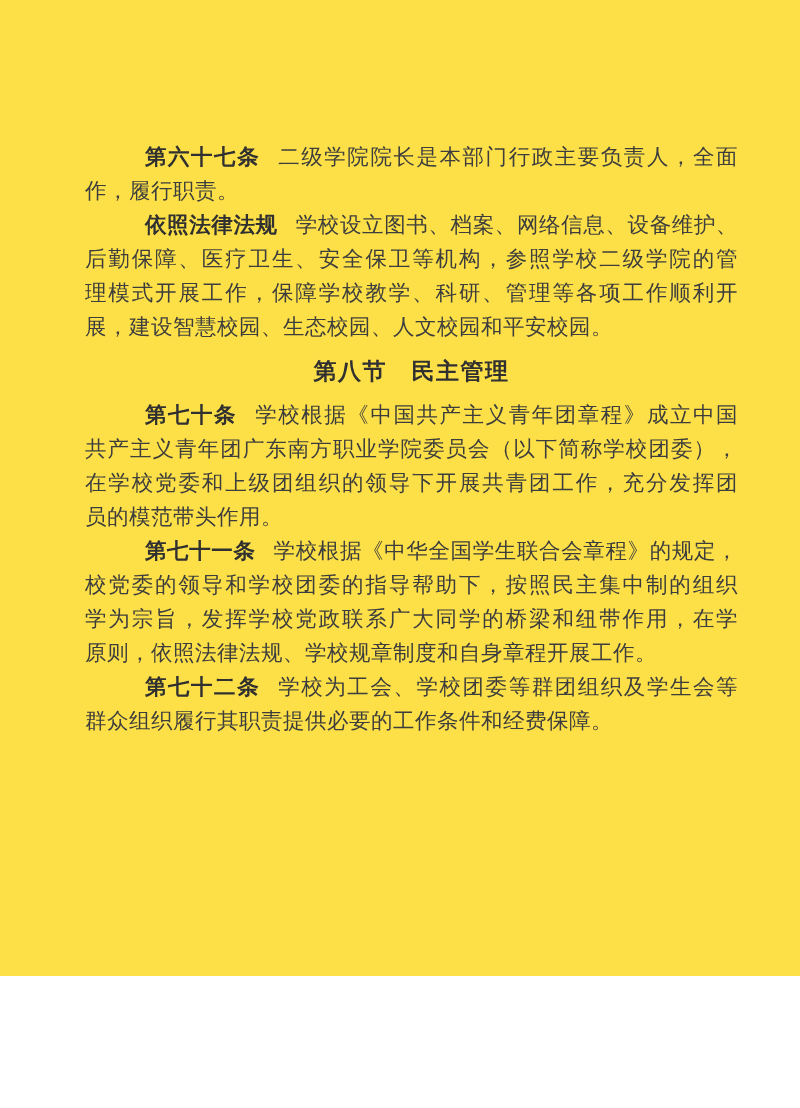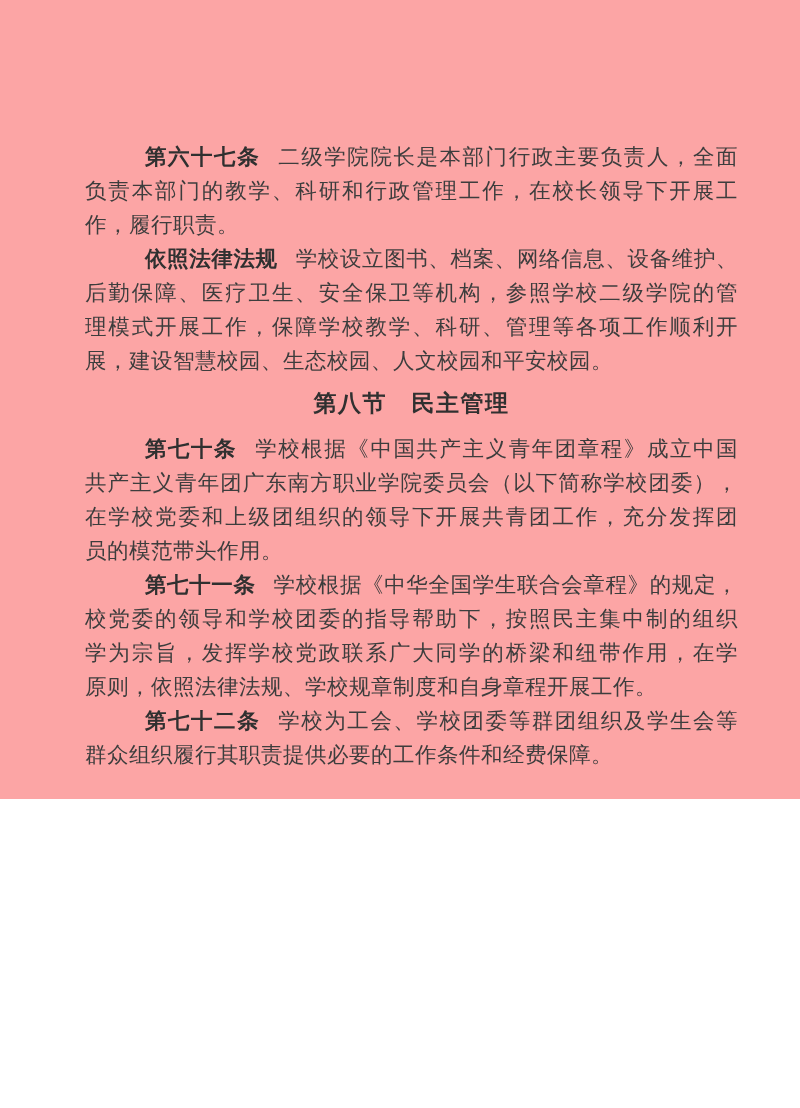--- a/index.html
+++ b/index.html
@@ -1,22 +1,22 @@
 <!DOCTYPE html>
 <html><head>
 <meta charset="utf-8">
 <style>
   html, body { margin: 0; padding: 0; }
   body { background: #ffffff; }
 
   .page {
     position: relative;
     width: 800px;
-    height: 799px;
-    background: #fca5a5;
+    height: 976px;
+    background: #fde047;
     overflow: hidden;
     font-family: "Liberation Serif", "DejaVu Serif", serif;
     color: #3d3d3d;
   }
 
   .content {
     position: absolute;
     left: 85px;
     top: 140px;
     width: 653px;
@@ -48,21 +48,21 @@
     font-family: "Liberation Sans", "DejaVu Sans", sans-serif;
     color: #303030;
     margin-right: 18px;
   }
 
   .section-heading {
     margin: 10px 0;
     font-size: 23px;
     line-height: 34px;
     font-weight: bold;
-    font-family: Liberation Mono, monospace;
+    font-family: Liberation Sans, sans-serif;
     color: #303030;
     text-align: center;
     letter-spacing: 1.5px;
   }
 
   .page-number {
     position: absolute;
     top: 972px;
     left: 0;
     width: 100%;
@@ -75,21 +75,20 @@
   }
 </style>
 </head>
 <body>
 
 <div class="page">
   <div class="content">
 
     <div class="article">
       <div class="line first"><span class="article-label">第六十七条</span><span>二级学院院长是本部门行政主要负责人，全面</span></div>
-      <div class="line">负责本部门的教学、科研和行政管理工作，在校长领导下开展工</div>
       <div class="line last">作，履行职责。</div>
     </div>
 
     <div class="article">
       <div class="line first"><span class="article-label">依照法律法规</span><span>学校设立图书、档案、网络信息、设备维护、</span></div>
       <div class="line">后勤保障、医疗卫生、安全保卫等机构，参照学校二级学院的管</div>
       <div class="line">理模式开展工作，保障学校教学、科研、管理等各项工作顺利开</div>
       <div class="line last">展，建设智慧校园、生态校园、人文校园和平安校园。</div>
     </div>
 

